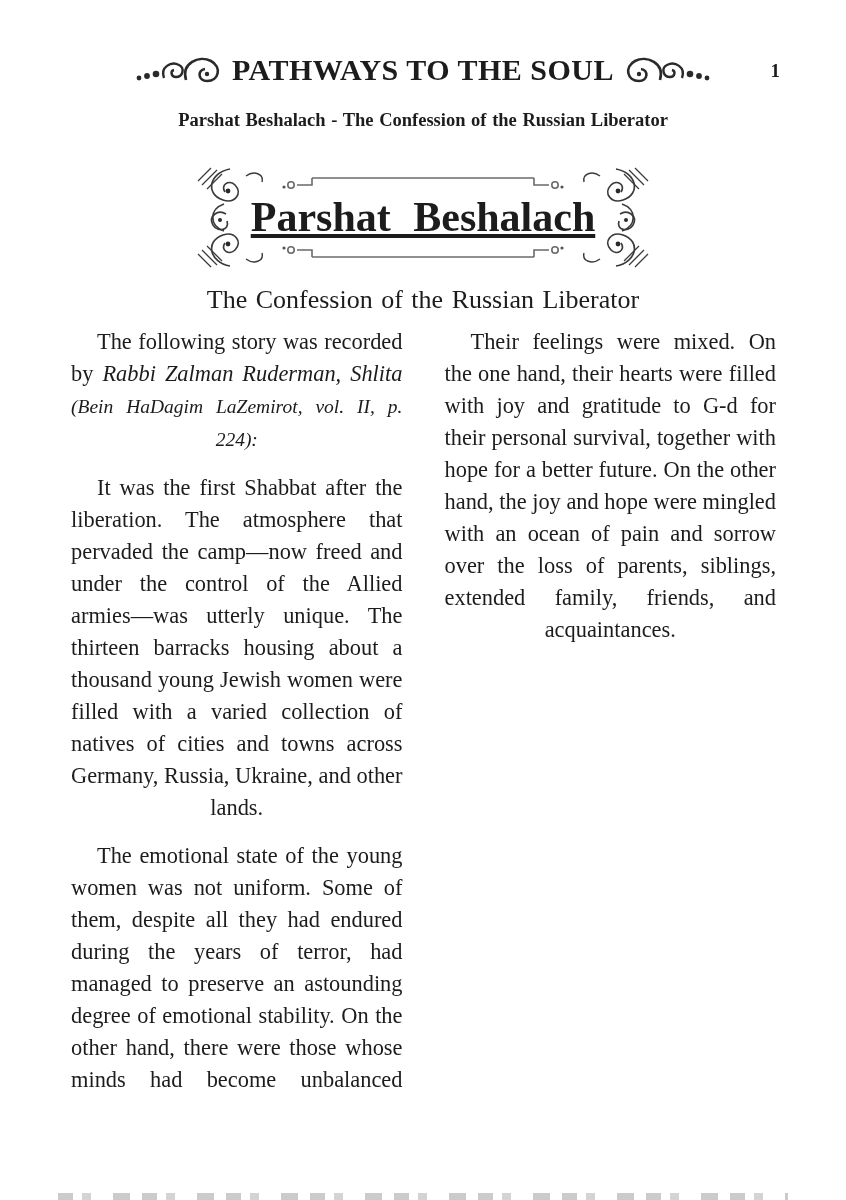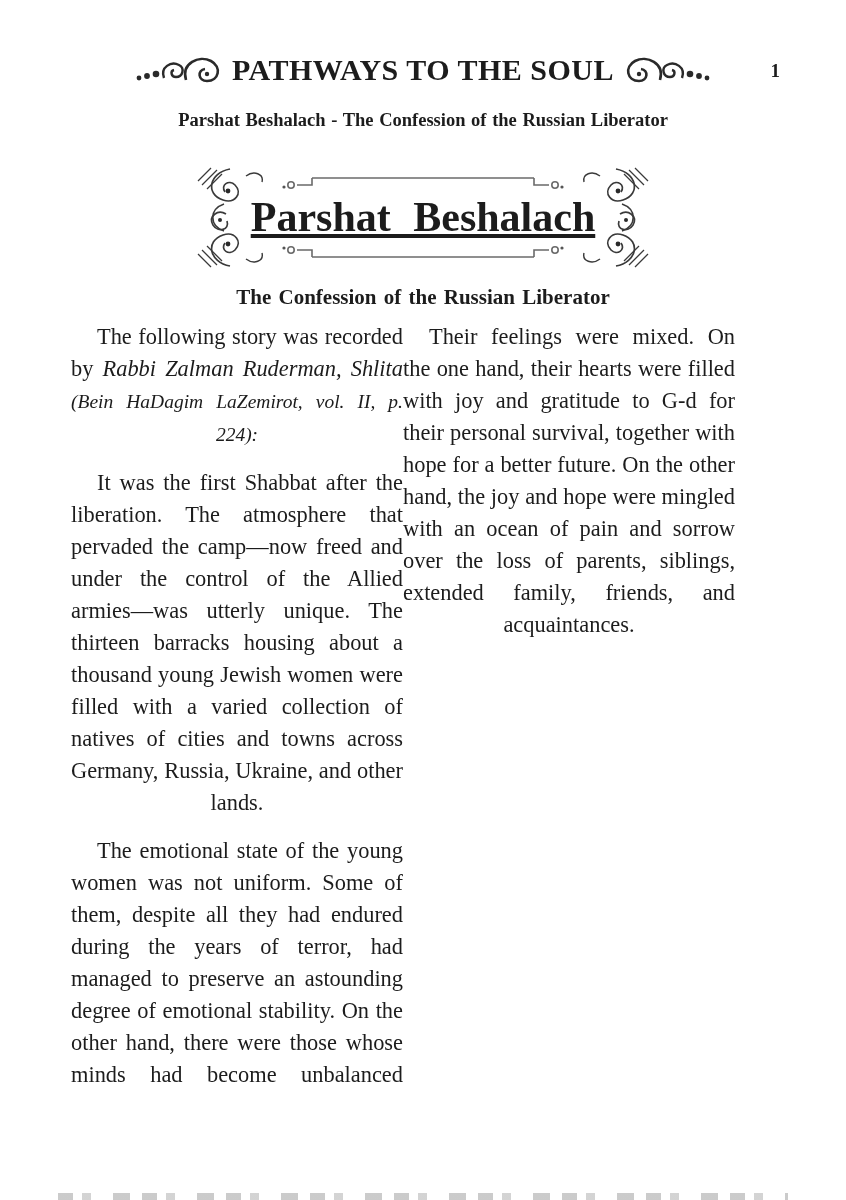--- a/index.html
+++ b/index.html
@@ -41,25 +41,25 @@
   .parsha-title{
     position:absolute;inset:0;margin:0;
     display:flex;align-items:center;justify-content:center;
     font-size:42px;font-weight:bold;word-spacing:12px;
     padding-bottom:2px;
     text-decoration:underline;
   }
   
   .story-heading{
     margin:14px 0 0;text-align:center;
-    font-size:21px;font-weight:bold;word-spacing:2px;
+    font-size:26px;font-weight:normal;word-spacing:2px;
   }
   
   .columns{
-    display:flex;
+    display:flex;gap:42px;
     padding:11px 70px 0 71px;
   }
   .col{width:332px;}
   .col p{
     margin:0 0 16px;
     font-size:22.4px;line-height:32px;
     text-align:justify;
     text-align-last:center;
   }
   .col p.indent{text-indent:26px;}

